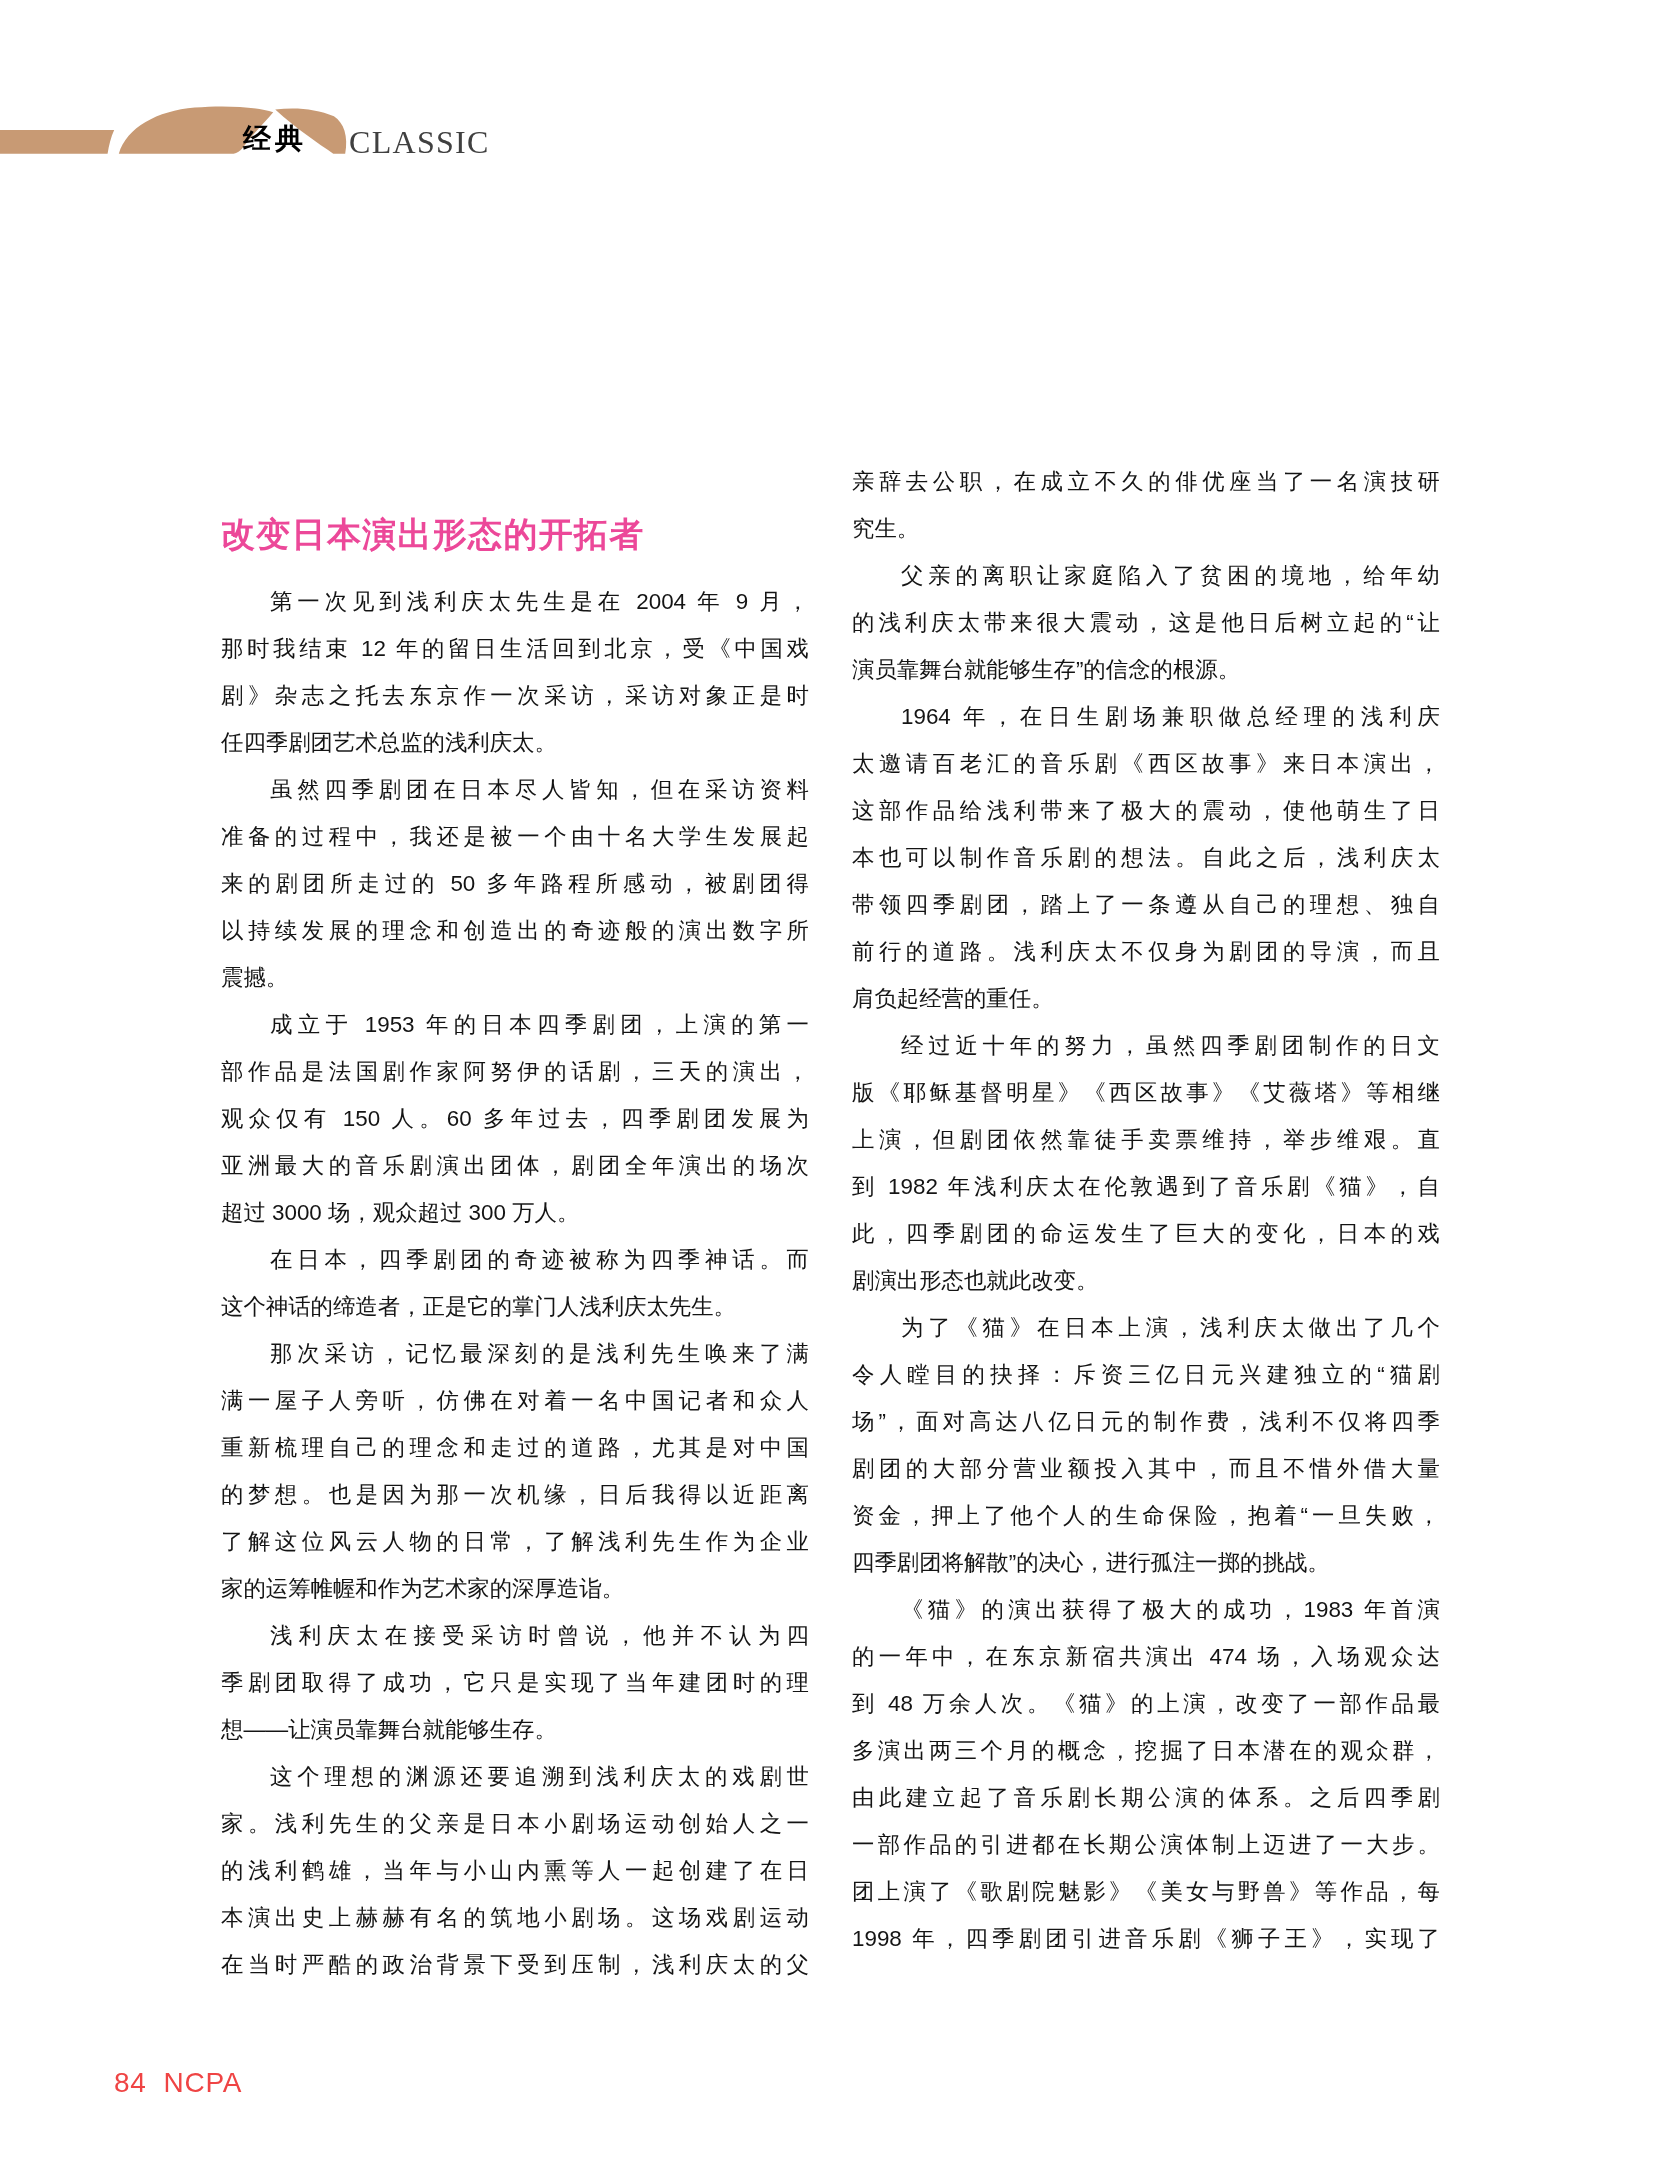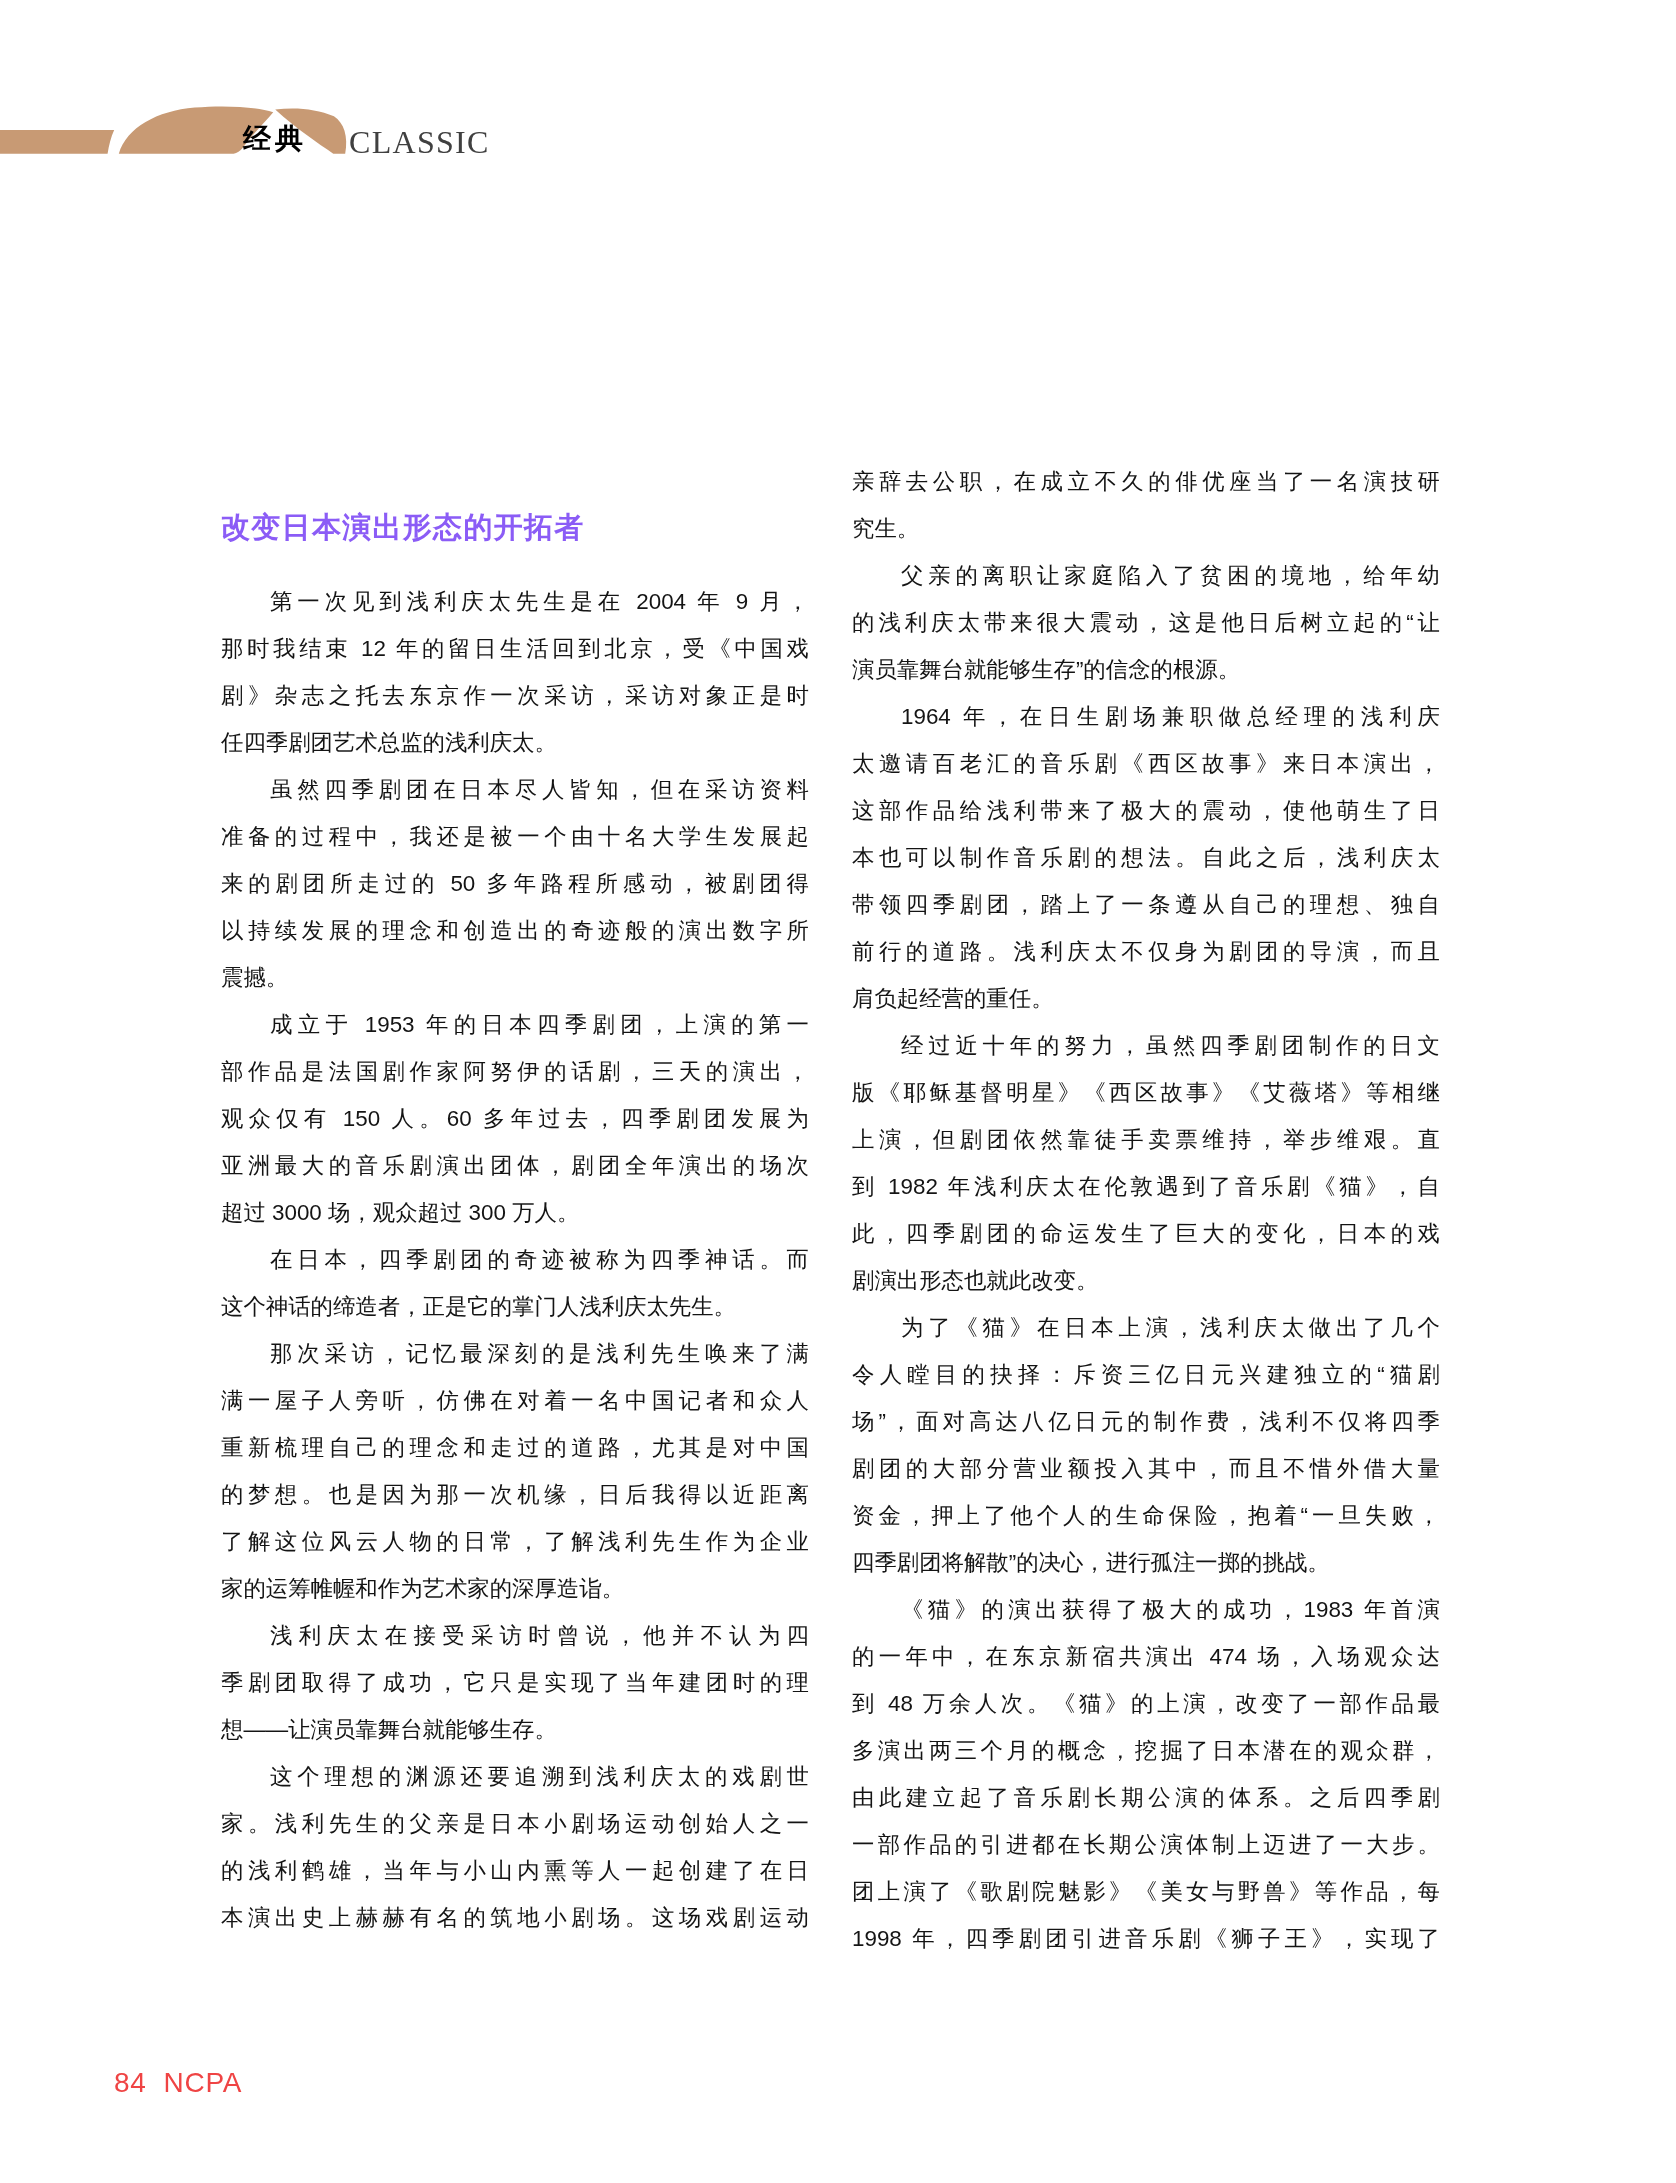--- a/index.html
+++ b/index.html
@@ -20,21 +20,21 @@
   }
   .section-en{
     position:absolute;left:349px;top:126px;
     font-family:"Liberation Serif",serif;
     font-size:32px;letter-spacing:1.3px;
     color:#404040;line-height:1;white-space:nowrap;text-align:center;
   }
   
   .article-title{
     position:absolute;left:221px;top:490px;
-    font-size:29px;font-weight:bold;color:#8b5cf6;
+    font-size:34px;font-weight:bold;color:#ec4899;
     letter-spacing:1.3px;line-height:1.25;white-space:nowrap;
   }
   .col{
     position:absolute;width:588px;
   }
   .col-left{left:221px;top:578px;}
   .col-right{left:852px;top:458px;}
   .line{
     height:47px;line-height:47px;
     font-size:22.4px;color:#141414;
@@ -101,20 +101,21 @@
     <div class="line">的梦想。也是因为那一次机缘，日后我得以近距离</div>
     <div class="line">了解这位风云人物的日常，了解浅利先生作为企业</div>
     <div class="line fin">家的运筹帷幄和作为艺术家的深厚造诣。</div>
     <div class="line indent">浅利庆太在接受采访时曾说，他并不认为四</div>
     <div class="line">季剧团取得了成功，它只是实现了当年建团时的理</div>
     <div class="line fin">想——让演员靠舞台就能够生存。</div>
     <div class="line indent">这个理想的渊源还要追溯到浅利庆太的戏剧世</div>
     <div class="line">家。浅利先生的父亲是日本小剧场运动创始人之一</div>
     <div class="line">的浅利鹤雄，当年与小山内熏等人一起创建了在日</div>
     <div class="line">本演出史上赫赫有名的筑地小剧场。这场戏剧运动</div>
+    <div class="line">在当时严酷的政治背景下受到压制，浅利庆太的父</div>
   </div>
 <div class="col col-right">
     <div class="line">亲辞去公职，在成立不久的俳优座当了一名演技研</div>
     <div class="line fin">究生。</div>
     <div class="line indent">父亲的离职让家庭陷入了贫困的境地，给年幼</div>
     <div class="line">的浅利庆太带来很大震动，这是他日后树立起的“让</div>
     <div class="line fin">演员靠舞台就能够生存”的信念的根源。</div>
     <div class="line indent">1964 年，在日生剧场兼职做总经理的浅利庆</div>
     <div class="line">太邀请百老汇的音乐剧《西区故事》来日本演出，</div>
     <div class="line">这部作品给浅利带来了极大的震动，使他萌生了日</div>

